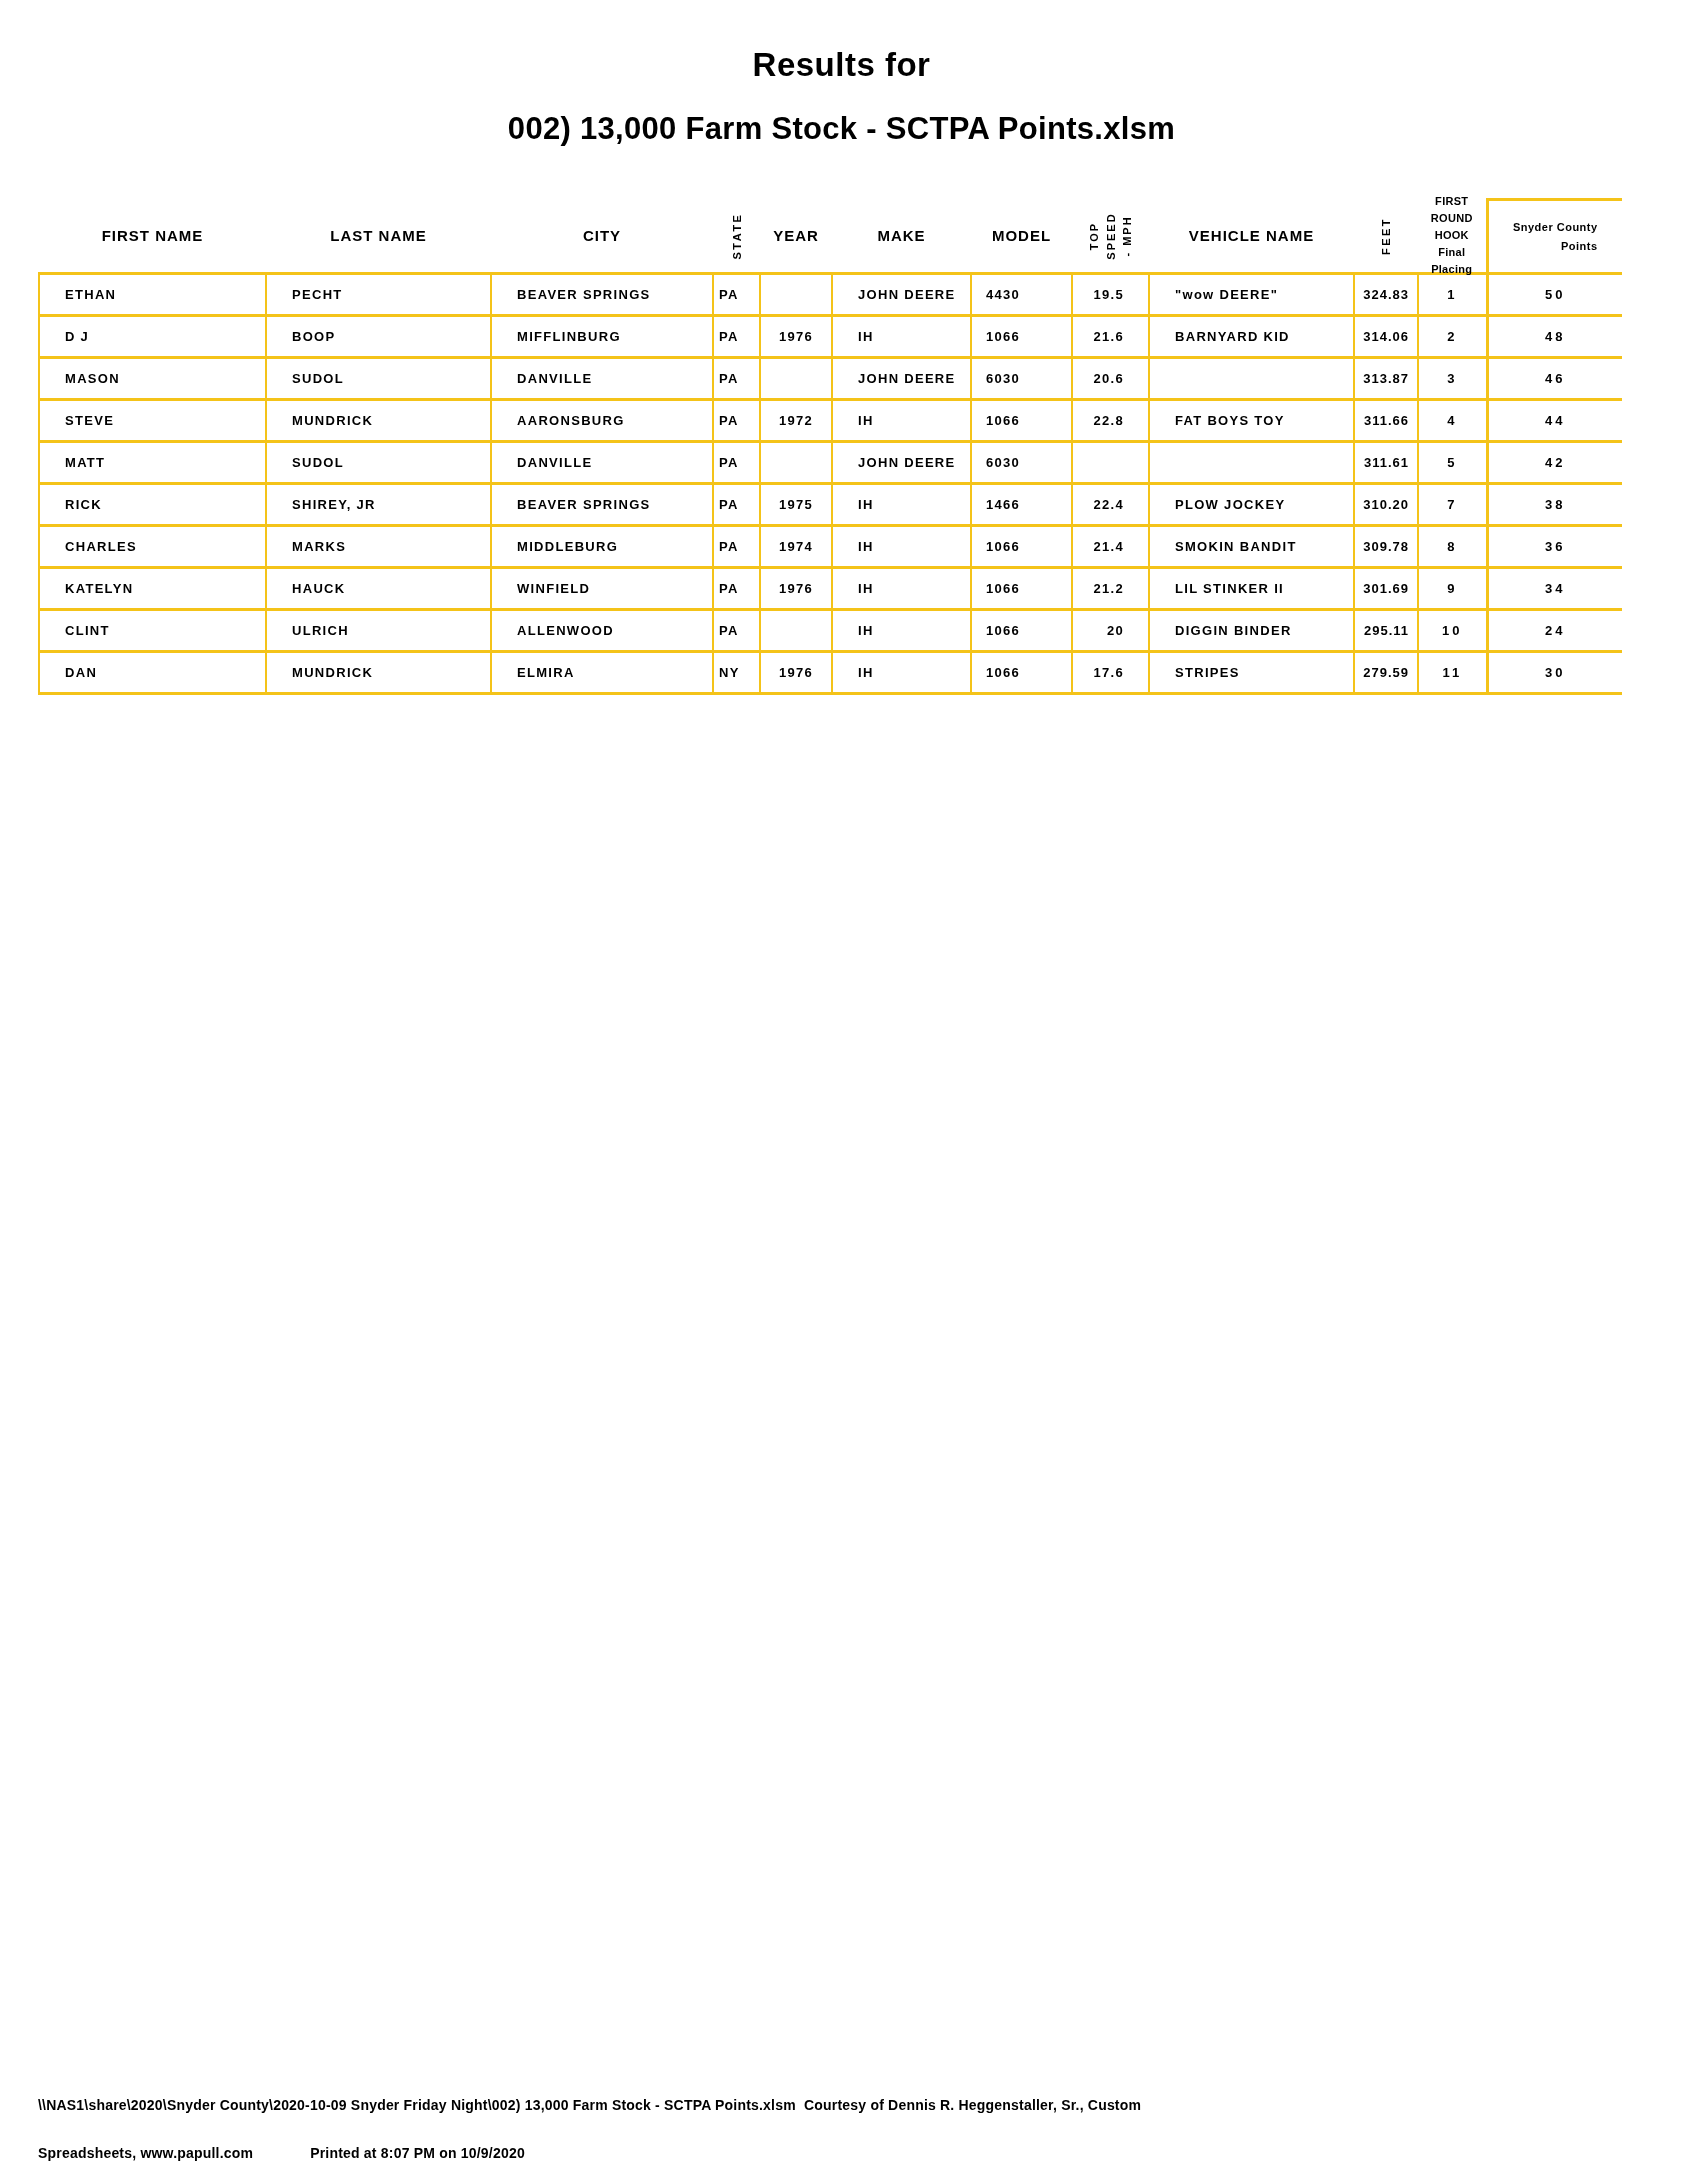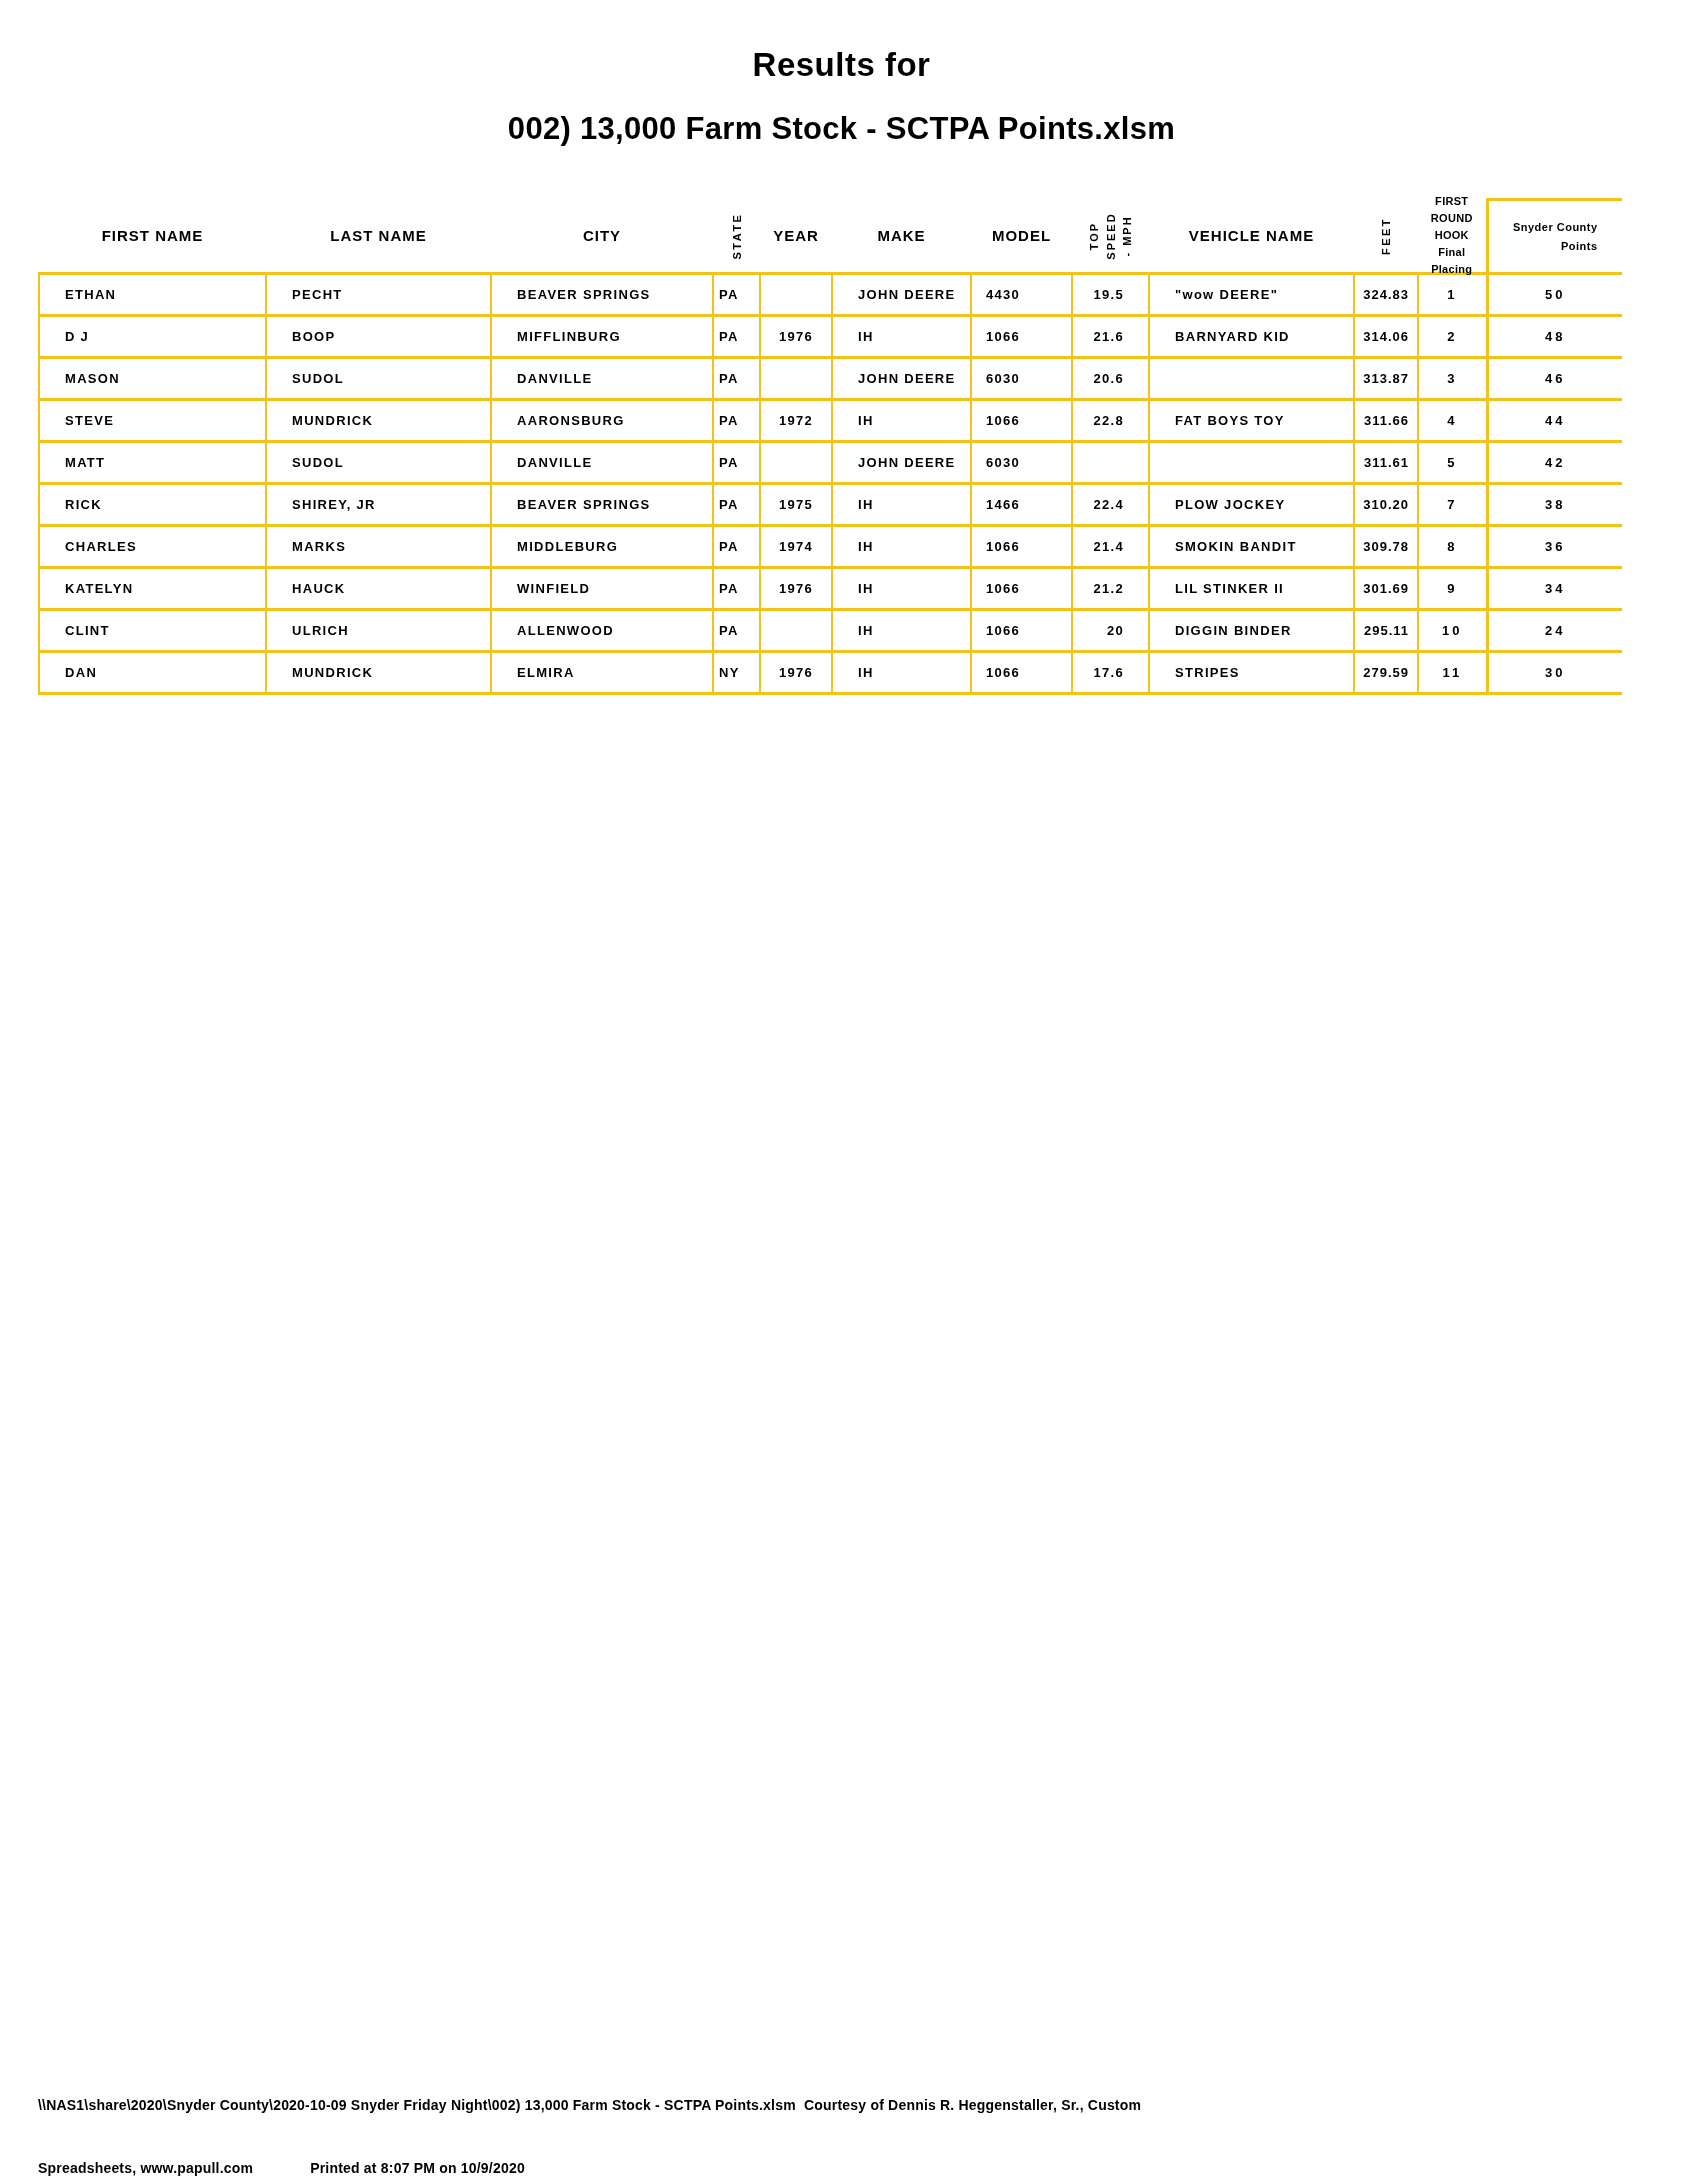--- a/index.html
+++ b/index.html
@@ -33,21 +33,21 @@
   td.c0,td.c1,td.c2,td.c5,td.c8{text-align:left;padding-left:25px;}
   td.c3{text-align:left;padding-left:5px;}
   td.c4{text-align:center;}
   td.c6{text-align:left;padding-left:14px;}
   td.c7{text-align:right;padding-right:24px;}
   td.c9{text-align:right;padding-right:8px;letter-spacing:1px;}
   td.c10{text-align:center;letter-spacing:3px;}
   td.c11{text-align:center;letter-spacing:3px;border-left-width:3px;border-right:none;}
 
   .footer{position:absolute;left:38px;top:2065px;font-size:14px;letter-spacing:0.2px;white-space:pre;}
-  .footer .l2{margin-top:15px;display:flex;}
+  .footer .l2{display:flex;}
   .printed{margin-left:57px;}
 </style>
 </head>
 <body>
 
 <div class="title1">Results for</div>
 <div class="title2">002) 13,000 Farm Stock - SCTPA Points.xlsm</div>
 
 <div class="tablewrap">
   <table>

